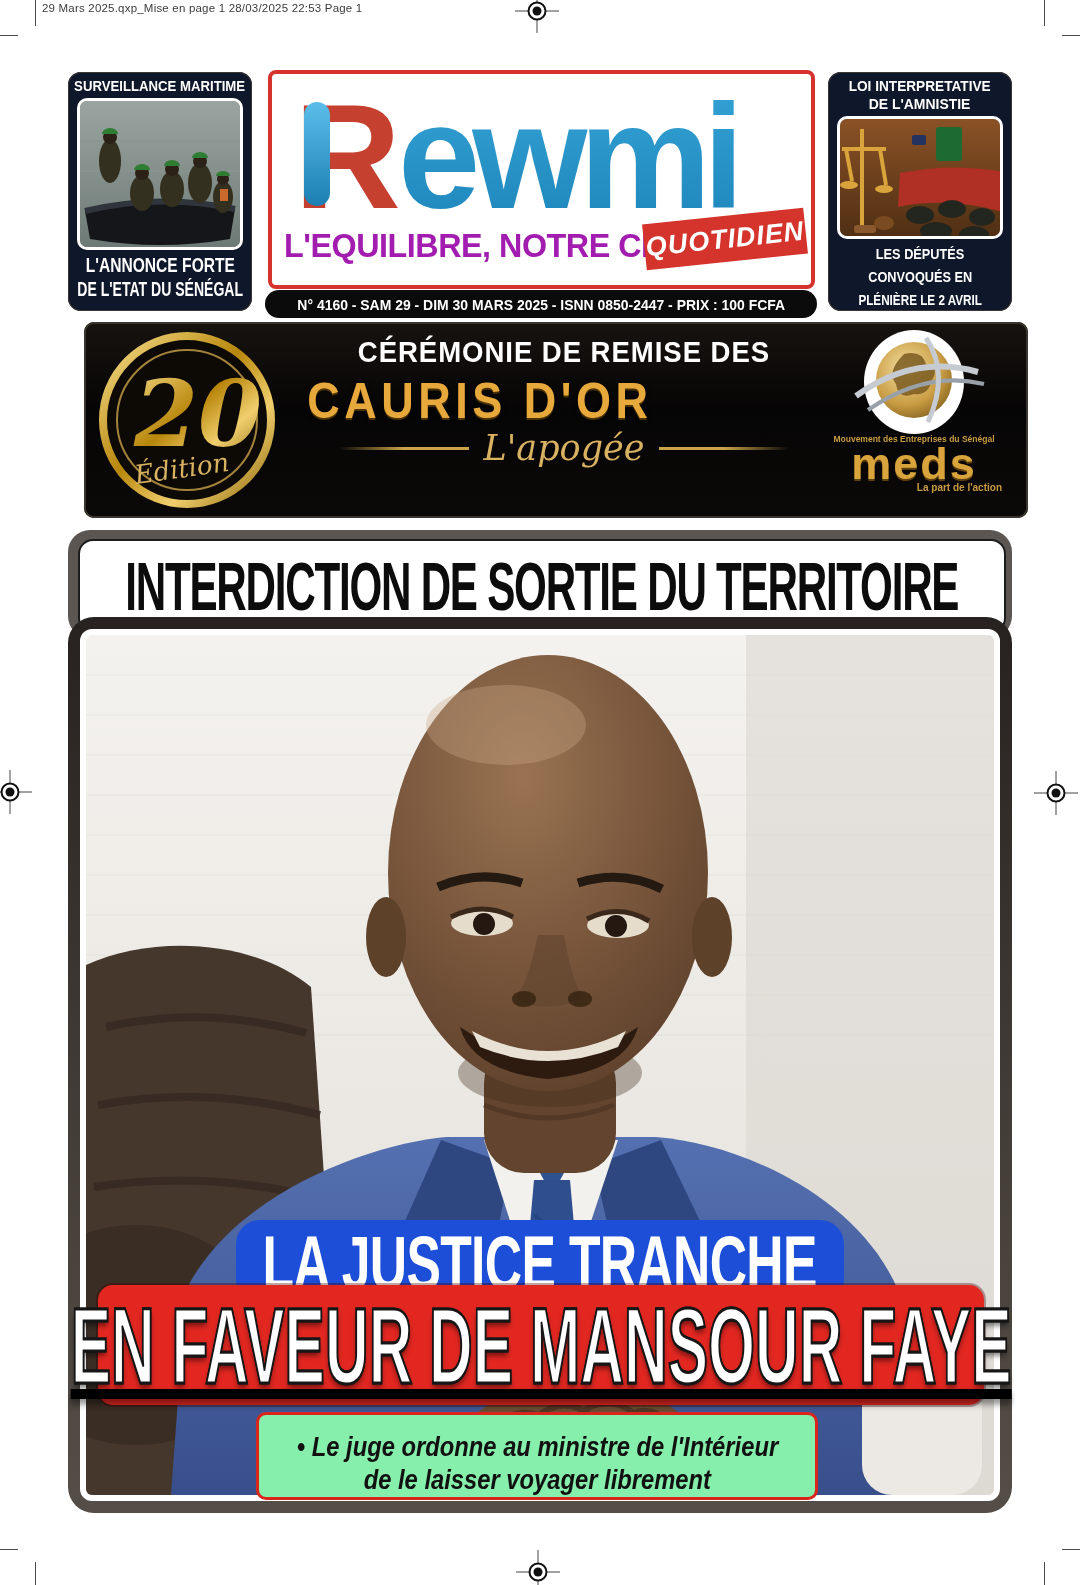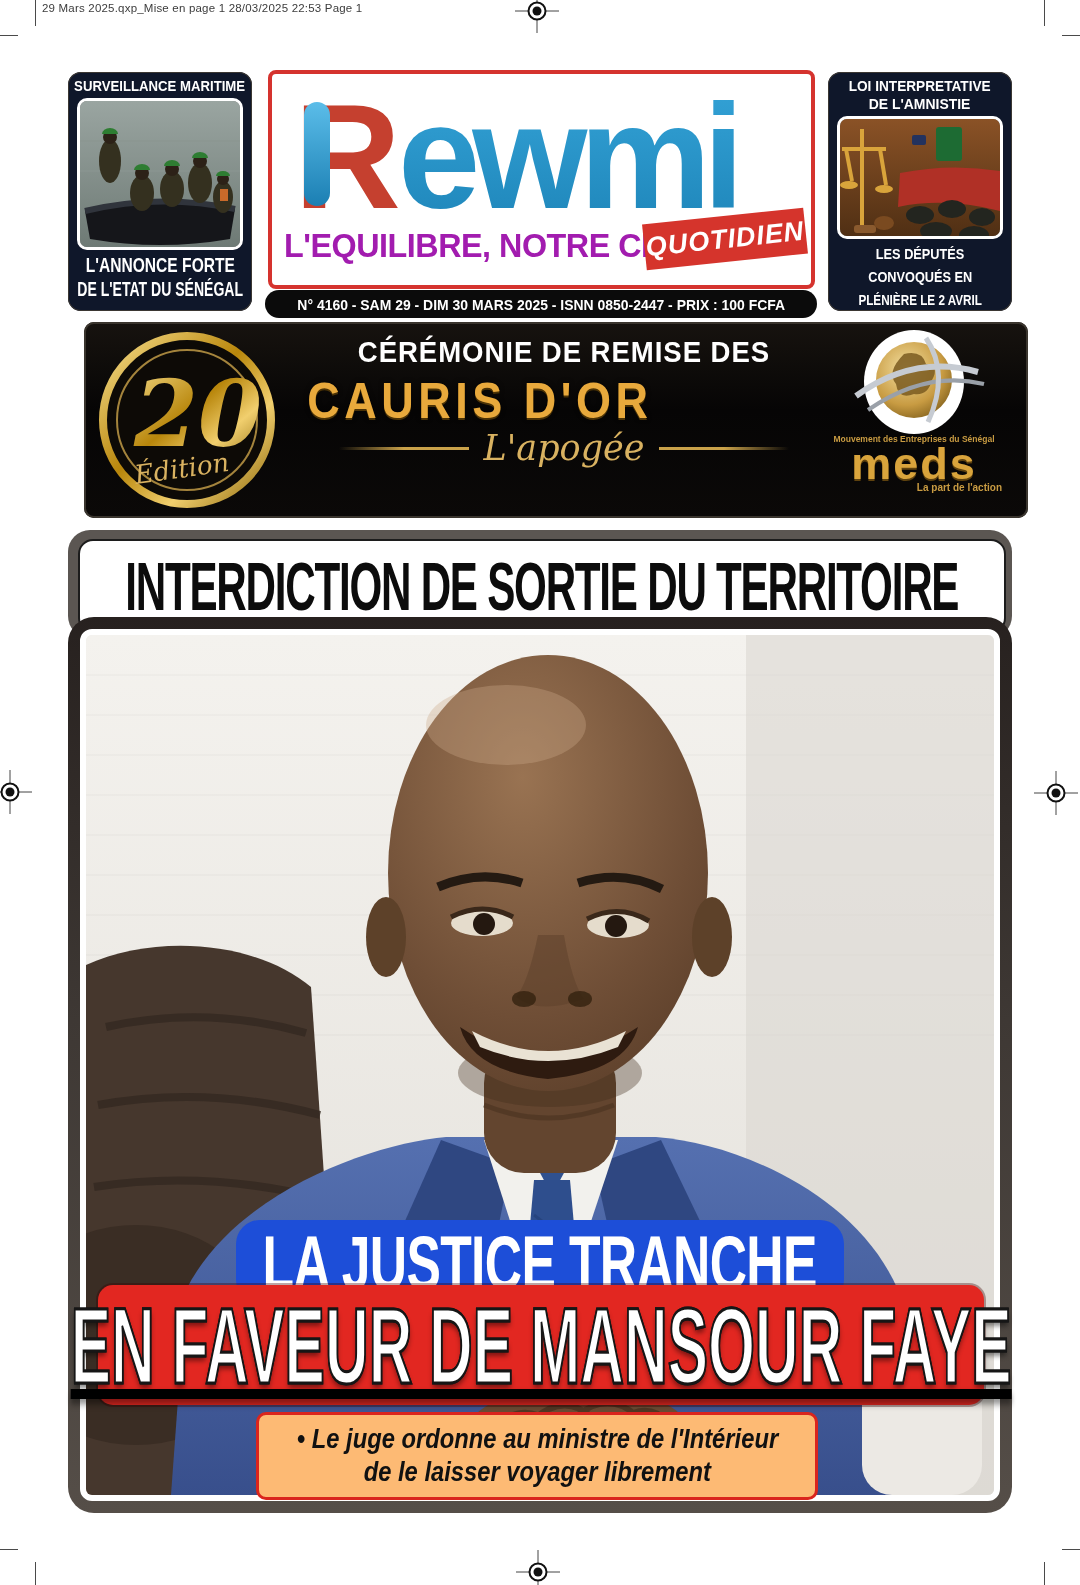--- a/index.html
+++ b/index.html
@@ -63,22 +63,22 @@
   .photoinner{width:100%;height:100%;border:6px solid #fff;border-radius:12px;overflow:hidden;box-sizing:border-box;background:#efede9;}
 
   
   .blackbox{left:236px;top:1200px;width:608px;height:84px;background:#1d4ed8;border-radius:24px;margin-top:20px;}
   .blackbox .txt{color:#fff;font-weight:800;font-size:76px;letter-spacing:-1px;transform:scaleX(.68);}
   .redband{left:98px;top:1285px;width:886px;height:120px;background:#e22721;border-radius:15px;
            box-shadow:0 0 0 2px rgba(60,0,0,.35);text-decoration:underline;}
   .redband .txt{color:#fff;font-weight:800;font-size:108px;letter-spacing:0px;transform:scaleX(.56);
                 -webkit-text-stroke:3px #161616;
                 text-shadow:0 5px 7px rgba(0,0,0,.45);}
-  .bulletbox{left:256px;top:1412px;width:562px;height:88px;background:#fdba74;border:3px solid #da251d;
-             border-radius:10px;box-sizing:border-box;display:flex;flex-direction:column;align-items:center;justify-content:center;}
+  .bulletbox{left:256px;top:1412px;width:562px;height:88px;background:#86efac;border:3px solid #da251d;
+             border-radius:10px;box-sizing:border-box;display:flex;flex-direction:column;align-items:center;justify-content:flex-end;}
   .bulletbox .bl{font-style:italic;font-weight:800;color:#111;font-size:27px;line-height:33px;transform:scaleX(.88);white-space:nowrap;}
 
   
   .reg{width:44px;height:44px;}
 </style>
 </head>
 <body>
 
 <div class="page">
 

